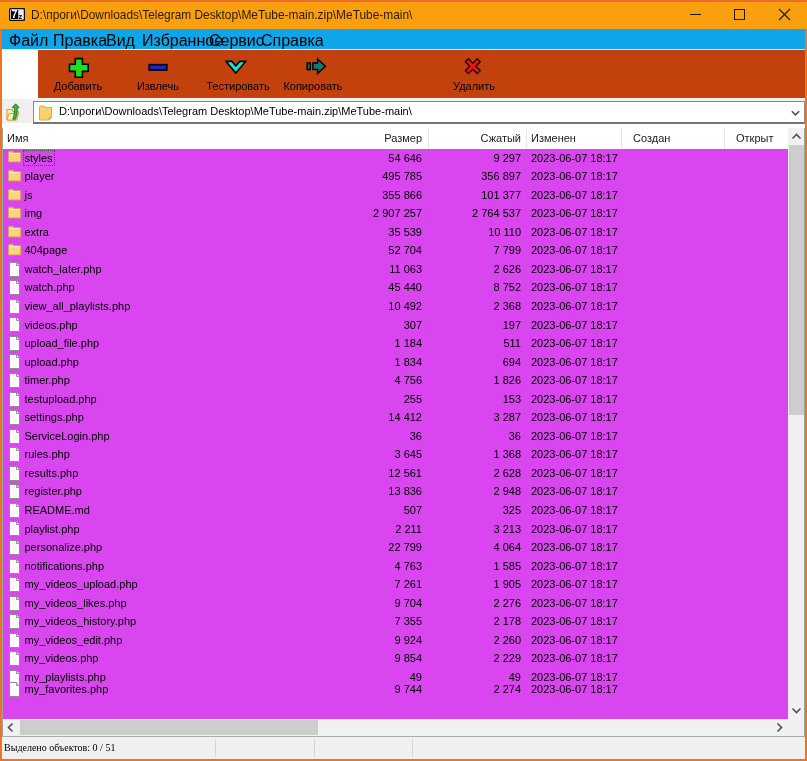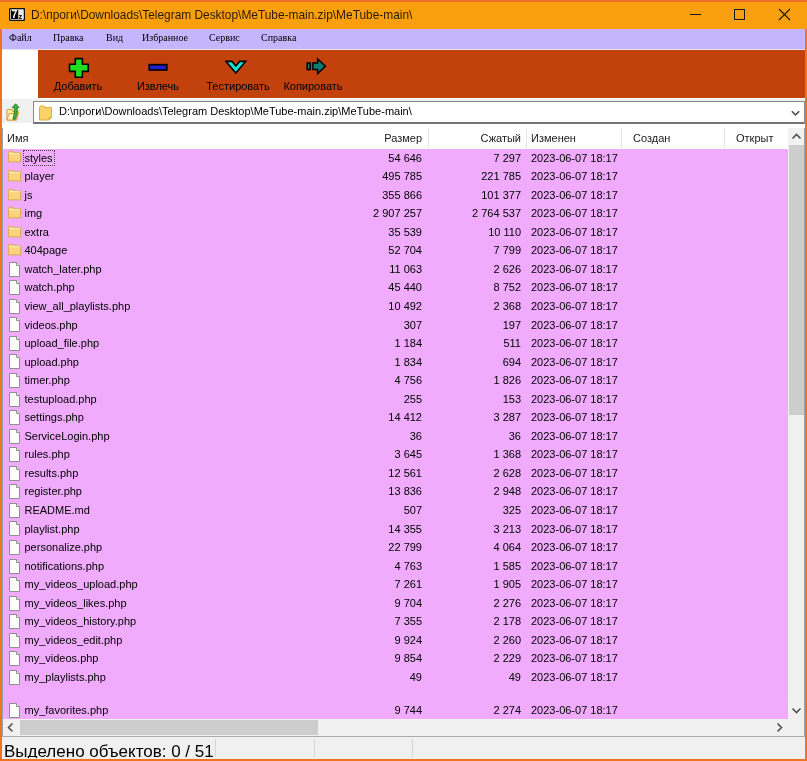--- a/index.html
+++ b/index.html
@@ -6,39 +6,39 @@
 body { font-family:"Liberation Sans", sans-serif; position:relative; background:#fff; }
 
 
 .titlebar { position:absolute; left:0; top:0; width:807px; height:29px; background:#FAA00E; }
 .titletop { position:absolute; left:0; top:0; width:807px; height:2px; background:#E8702B; }
 .ticon { position:absolute; left:9px; top:8px; }
 .ttext { position:absolute; left:31px; top:8px; font-size:11.9px; color:#2b1a02; white-space:pre; }
 .winbtn { position:absolute; top:0; width:46px; height:29px; color:#1a1a1a; }
 
 
-.menubar { position:absolute; left:2px; top:29px; width:803px; height:21px; background:#c4b5fd; border-bottom:1px solid #E4E4E4; font-size:10px; color:#000;font-family:Liberation Serif, serif; }
+.menubar { position:absolute; left:2px; top:29px; width:803px; height:21px; background:#0ea5e9; border-bottom:1px solid #E4E4E4; font-size:16px; color:#000; }
 .menubar span { position:absolute; top:3px; }
 
 
 .toolbar { position:absolute; left:2px; top:50px; width:803px; height:47.5px; background:#c2410c;margin-left:36px; }
 .tbtn { position:absolute; top:0; height:48px; text-align:center; font-size:11px; color:#000; }
 .tbtn svg { display:block; margin-top:7px; }
 .tbtn .lbl { display:block; margin-top:1px; }
 
 
 .addr { position:absolute; left:2px; top:99px; width:803px; height:24px; background:#F0F0F0; }
 .upbtn { position:absolute; left:4px; top:3.5px; }
 .combo { position:absolute; left:31px; top:2px; width:772px; height:23px; background:#fff; border:1px solid #8a8a8a; border-bottom:2px solid #73737b; }
 .combo .cfold { position:absolute; left:5px; top:3px; }
 .combo .ctext { position:absolute; left:25px; top:3px; font-size:11px; color:#000; white-space:pre; }
 .combo .carr { position:absolute; right:4px; top:8px; }
 
 
-.list { position:absolute; left:2px; top:128px; width:786px; height:591px; background:#f0abfc; overflow:hidden; }
+.list { position:absolute; left:2px; top:128px; width:786px; height:591px; background:#d946ef; overflow:hidden; }
 .hdr { position:absolute; left:0; top:0; width:786px; height:21px; background:#fff; font-size:11px; color:#1a1a1a; }
 .hdr .ht { position:absolute; top:4px; }
 .hsep { position:absolute; top:0px; width:1px; height:21px; background:#E5E5E5; }
 
 .row { position:absolute; left:0; width:786px; height:18.55px; font-size:11px; color:#000; }
 .ric { position:absolute; left:6px; top:1px; }
 .ric svg { display:block; }
 .rname { position:absolute; left:22.5px; top:2.2px; white-space:pre; }
 .rname .focusname { outline:1px dotted #4a4a4a; outline-offset:1px; }
 .rsize { position:absolute; right:366px; top:2.2px; }
@@ -52,21 +52,21 @@
 
 
 .hsb { position:absolute; left:2px; top:719px; width:786px; height:17px; background:#F1F1F1; }
 .hthumb { position:absolute; left:18px; top:1px; width:298px; height:15px; background:#CDCDCD; }
 
 .corner { position:absolute; left:788px; top:719px; width:17px; height:17px; background:#F0F0F0; }
 
 
 .statline { position:absolute; left:0px; top:736px; width:807px; height:1px; background:#ABABAB; }
 .status { position:absolute; left:2px; top:737px; width:803px; height:22px; background:#F0F0F0; font-size:11px; color:#000; }
-.status .stext { position:absolute; left:2px; top:4.5px; font-size:17px; }
+.status .stext { position:absolute; left:2px; top:4.5px; font-size:10px;font-family:Liberation Serif, serif; }
 .ssep { position:absolute; top:2px; width:1px; height:18px; background:#D5D5D5; }
 
 
 .bl { position:absolute; left:0; top:29px; width:2px; height:732px; background:#F1731F; }
 .bli { position:absolute; left:2px; top:128px; width:1px; height:608px; background:#97A4AE; }
 .br { position:absolute; left:805px; top:29px; width:2px; height:732px; background:#F1731F; }
 .bri { position:absolute; left:804px; top:128px; width:1px; height:608px; background:#97A4AE; }
 .bb { position:absolute; left:0; top:759px; width:807px; height:2px; background:#F1731F; }
 .bbi { position:absolute; left:2px; top:758px; width:803px; height:1px; background:#E9F0F5; }
 
@@ -119,20 +119,26 @@
         <path d="M7.9 6 L12.6 6 L12.6 2 L20.4 9.3 L12.6 16.6 L12.6 12.6 L7.9 12.6 Z" fill="#0E7C72" stroke="#000" stroke-width="1.5"></path>
       </svg>
     <span class="lbl">Копировать</span>
   </div>
   <div class="tbtn" style="left:164px; width:72px">
     <svg style="margin-left:23px" width="22" height="22" viewBox="0 0 22 22">
         <path d="M1 4.4 L7 4.4 L10.8 8.9 L14.6 4.4 L20.6 4.4 L10.8 15.9 Z" fill="#19E2D2" stroke="#000" stroke-width="1.6"></path>
       </svg>
     <span class="lbl">Тестировать</span>
   </div>
+  <div class="tbtn" style="left:410px; width:52px">
+    <svg style="margin-left:14px" width="22" height="22" viewBox="0 0 22 22">
+        <path d="M4.2 0.9 L8.6 5.3 L13 0.9 L16.1 4 L11.7 8.4 L16.1 12.8 L13 15.9 L8.6 11.5 L4.2 15.9 L1.1 12.8 L5.5 8.4 L1.1 4 Z" fill="#EE1111" stroke="#000" stroke-width="1.3" transform="translate(2.2,0.8)"></path>
+      </svg>
+    <span class="lbl">Удалить</span>
+  </div>
 </div>
 <div class="addr">
   <svg class="upbtn" width="16" height="18" viewBox="0 0 16 18">
     <path d="M1 6.5 L1 17 L10.5 17 L12.4 10.5 L12.4 8.6 L7 8.6 L6.2 6.5 L1.8 6.5 Z" fill="#FBF0A0" stroke="#D79A2E" stroke-width="1"></path>
     <path d="M1 17 L3 10.5 L12.4 10.5 L10.5 17 Z" fill="#FDF6C4" stroke="#D79A2E" stroke-width="0.9"></path>
     <path d="M6.2 4.6 L9.6 0.8 L13 4.6 L11.2 4.6 C11.4 9 10.9 12 9.4 16.2 L6.9 16.2 C8.3 12 8.6 9 8.3 4.6 Z" fill="#3FB53F" stroke="#187818" stroke-width="0.9"></path>
   </svg>
   <div class="combo">
     <svg class="cfold" width="13" height="16" viewBox="0 0 13 16">
         <path d="M0.5 2.5 L0.5 15 L10 15 L12.5 12.5 L12.5 2.5 L5.8 2.5 L5 1 L1.2 1 Z" fill="#F9D26C" stroke="#DDAE3C" stroke-width="1"></path>
@@ -159,33 +165,33 @@
   </div>
 <div class="row" style="top:21.40px">
       <span class="ric">
         <svg class="ficon" width="14" height="13.5" viewBox="0 0 15 14">
           <path d="M0.5 2.5 L0.5 12.5 L13.5 12.5 L13.5 2.8 L6.2 2.8 L5.2 1.2 L1.2 1.2 Z" fill="#F9D47C" stroke="#D9A74A" stroke-width="1"></path>
           <path d="M1.3 3.6 L12.7 3.6" stroke="#FDEBB6" stroke-width="1.2" fill="none"></path>
         </svg>
       </span>
       <span class="rname"><span class="focusname">styles</span></span>
       <span class="rsize">54 646</span>
-      <span class="rpack">7 297</span>
+      <span class="rpack">9 297</span>
       <span class="rdate">2023-06-07 18:17</span>
     </div>
 <div class="row" style="top:39.95px">
       <span class="ric">
         <svg class="ficon" width="14" height="13.5" viewBox="0 0 15 14">
           <path d="M0.5 2.5 L0.5 12.5 L13.5 12.5 L13.5 2.8 L6.2 2.8 L5.2 1.2 L1.2 1.2 Z" fill="#F9D47C" stroke="#D9A74A" stroke-width="1"></path>
           <path d="M1.3 3.6 L12.7 3.6" stroke="#FDEBB6" stroke-width="1.2" fill="none"></path>
         </svg>
       </span>
       <span class="rname"><span>player</span></span>
       <span class="rsize">495 785</span>
-      <span class="rpack">221 785</span>
+      <span class="rpack">356 897</span>
       <span class="rdate">2023-06-07 18:17</span>
     </div>
 <div class="row" style="top:58.50px">
       <span class="ric">
         <svg class="ficon" width="14" height="13.5" viewBox="0 0 15 14">
           <path d="M0.5 2.5 L0.5 12.5 L13.5 12.5 L13.5 2.8 L6.2 2.8 L5.2 1.2 L1.2 1.2 Z" fill="#F9D47C" stroke="#D9A74A" stroke-width="1"></path>
           <path d="M1.3 3.6 L12.7 3.6" stroke="#FDEBB6" stroke-width="1.2" fill="none"></path>
         </svg>
       </span>
       <span class="rname"><span>js</span></span>
@@ -398,21 +404,21 @@
       <span class="rdate">2023-06-07 18:17</span>
     </div>
 <div class="row" style="top:392.40px">
       <span class="ric">
         <svg class="ficon2" width="13" height="15" viewBox="0 0 13 15">
           <path d="M1.5 0.5 L8.5 0.5 L11.5 3.5 L11.5 14.5 L1.5 14.5 Z" fill="#FFFFFF" stroke="#8E8E8E" stroke-width="1"></path>
           <path d="M8.5 0.5 L8.5 3.5 L11.5 3.5" fill="#F0F0F0" stroke="#8E8E8E" stroke-width="1"></path>
         </svg>
       </span>
       <span class="rname"><span>playlist.php</span></span>
-      <span class="rsize">14 355</span>
+      <span class="rsize">2 211</span>
       <span class="rpack">3 213</span>
       <span class="rdate">2023-06-07 18:17</span>
     </div>
 <div class="row" style="top:410.95px">
       <span class="ric">
         <svg class="ficon2" width="13" height="15" viewBox="0 0 13 15">
           <path d="M1.5 0.5 L8.5 0.5 L11.5 3.5 L11.5 14.5 L1.5 14.5 Z" fill="#FFFFFF" stroke="#8E8E8E" stroke-width="1"></path>
           <path d="M8.5 0.5 L8.5 3.5 L11.5 3.5" fill="#F0F0F0" stroke="#8E8E8E" stroke-width="1"></path>
         </svg>
       </span>
@@ -498,21 +504,21 @@
         <svg class="ficon2" width="13" height="15" viewBox="0 0 13 15">
           <path d="M1.5 0.5 L8.5 0.5 L11.5 3.5 L11.5 14.5 L1.5 14.5 Z" fill="#FFFFFF" stroke="#8E8E8E" stroke-width="1"></path>
           <path d="M8.5 0.5 L8.5 3.5 L11.5 3.5" fill="#F0F0F0" stroke="#8E8E8E" stroke-width="1"></path>
         </svg>
       </span>
       <span class="rname"><span>my_playlists.php</span></span>
       <span class="rsize">49</span>
       <span class="rpack">49</span>
       <span class="rdate">2023-06-07 18:17</span>
     </div>
-<div class="row" style="top:574px">
+<div class="row" style="top:553px">
       <span class="ric">
         <svg class="ficon2" width="13" height="15" viewBox="0 0 13 15">
           <path d="M1.5 0.5 L8.5 0.5 L11.5 3.5 L11.5 14.5 L1.5 14.5 Z" fill="#FFFFFF" stroke="#8E8E8E" stroke-width="1"></path>
           <path d="M8.5 0.5 L8.5 3.5 L11.5 3.5" fill="#F0F0F0" stroke="#8E8E8E" stroke-width="1"></path>
         </svg>
       </span>
       <span class="rname"><span>my_favorites.php</span></span>
       <span class="rsize">9 744</span>
       <span class="rpack">2 274</span>
       <span class="rdate">2023-06-07 18:17</span>

